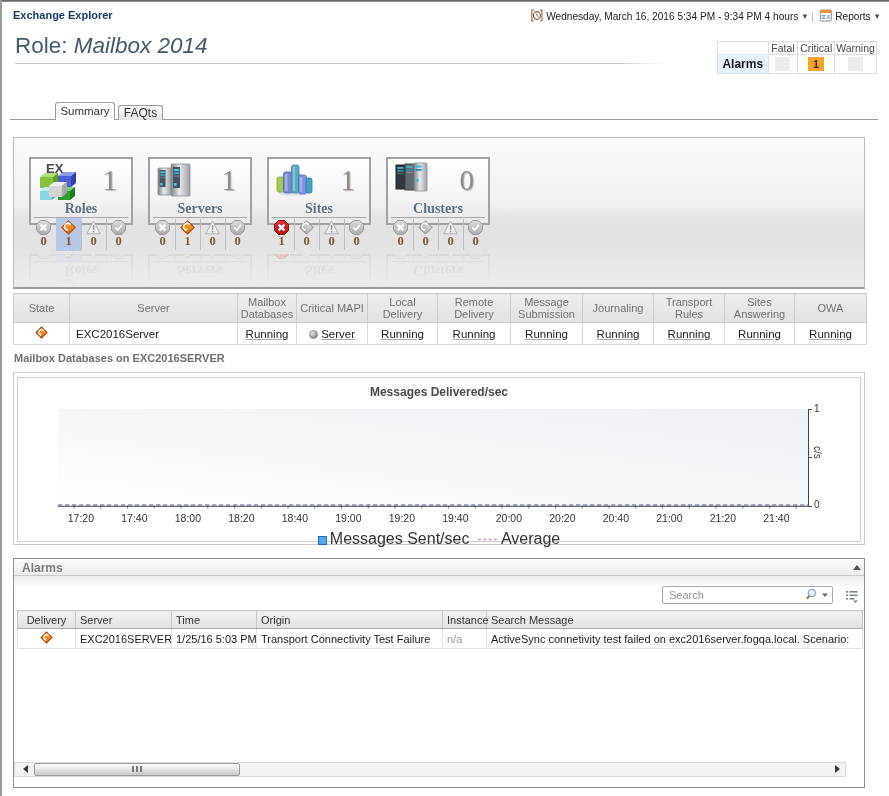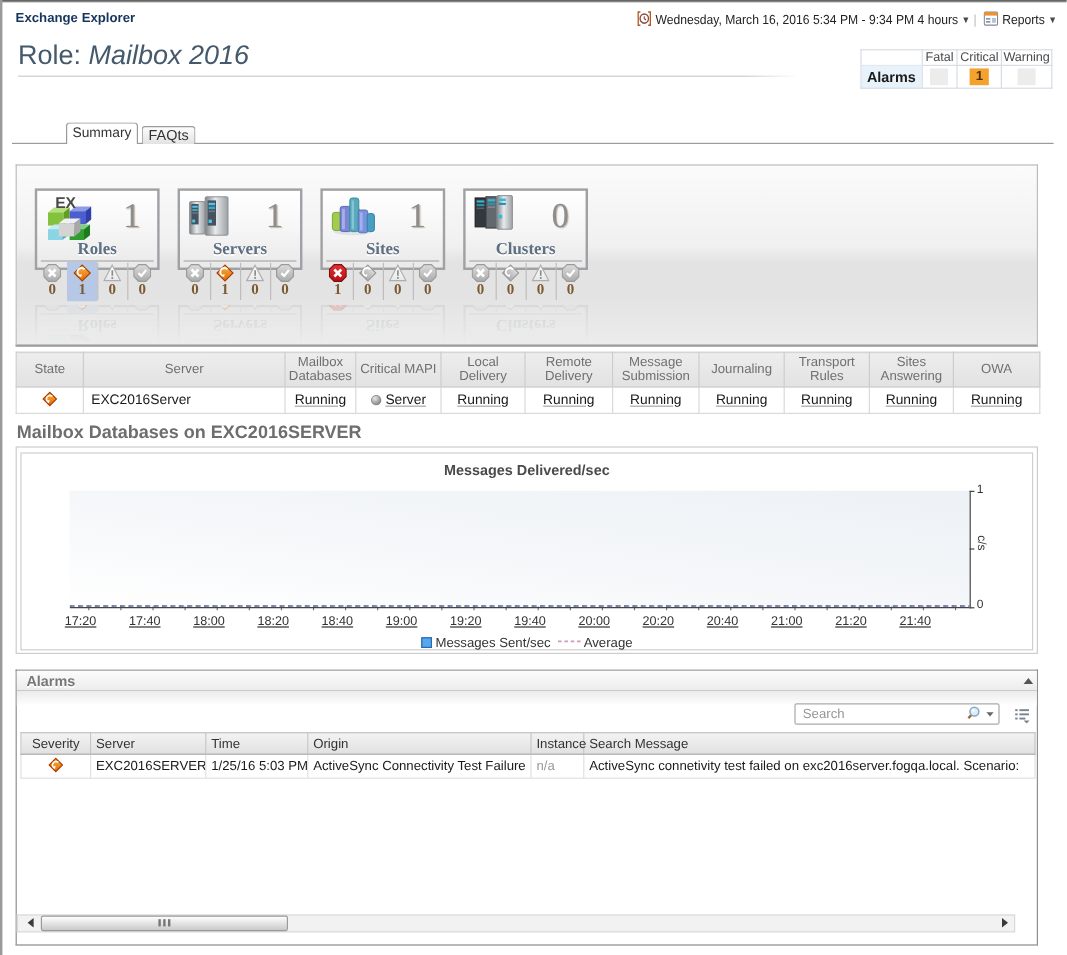--- a/index.html
+++ b/index.html
@@ -45,33 +45,33 @@
 .hl { background:#b7c7e6; }
 
 .reflect { position:absolute; transform:scaleY(-1); opacity:.2; -webkit-mask-image:linear-gradient(to top,rgba(0,0,0,.9) 0%,transparent 48%); mask-image:linear-gradient(to top,rgba(0,0,0,.9) 0%,transparent 48%); }
 
 
 #stable { left:13px; top:293px; border-collapse:collapse; table-layout:fixed; font-size:11px; }
 #stable th { background:linear-gradient(#ededed,#e2e2e2); color:#707070; font-weight:normal; border:1px solid #cccccc; height:29px; padding:0;text-align:center; }
 #stable td { border:1px solid #d9d9d9; border-top:1px solid #c8c8c8; height:22px; text-align:center; color:#1a1a1a; font-size:11.5px; background:#fff; }
 #stable td u, #stable td a { text-decoration:underline; text-decoration-color:#a8a8a8; text-underline-offset:1px; color:#1a1a1a; }
 
-#mdblabel { left:14px; top:352px; font-size:15px; font-weight:bold; color:#6e6e6e; }
+#mdblabel { left:14px; top:352px; font-size:11px; font-weight:bold; color:#6e6e6e; }
 
 
 #chartouter { left:13px; top:372px; width:852px; height:173px; border:1px solid #cccccc; background:#fff; }
 #chartinner { left:17px; top:377px; width:844px; height:165px; border:1px solid #cfcfcf; background:#fff; }
 #ctitle { left:17px; top:385px; width:844px; text-align:center; font-size:12px; font-weight:bold; color:#4a4a4a; }
 #plot { left:58px; top:409px; width:750px; height:97px; background:linear-gradient(to top right,#ffffff 0%,#f6f8fa 40%,#edf1f6 100%); }
 #yaxis { left:808px; top:409px; width:1px; height:98px; background:#444; }
 .ytick { position:absolute; width:4px; height:1px; background:#444; left:808px; }
 .ylab { position:absolute; left:814px; font-size:10px; color:#333; }
 #yunit { position:absolute; left:812px; top:446px; font-size:10px; color:#333; writing-mode:vertical-rl; }
-.xlab { position:absolute; top:512px; font-size:10.5px; color:#333; width:40px; margin-left:-20px; text-align:left;text-decoration:underline; }
-#legend { left:0px; top:530px; width:878px; text-align:center; font-size:11px; color:#333; }
+.xlab { position:absolute; top:512px; font-size:10.5px; color:#333; width:40px; margin-left:-20px; text-align:right; }
+#legend { left:0px; top:530px; width:878px; text-align:center; font-size:16px; color:#333; }
 .lgsq { display:inline-block; width:9px; height:9px; background:#55a7ee; border:1px solid #2a6ab0; vertical-align:-1px; margin-right:3px; }
 
 
 #apanel { left:13px; top:558px; width:852px; height:230px; border:1px solid #8f8f8f; border-bottom:1.5px solid #8a8a8a; background:#fff; }
 #ptitle { left:14px; top:559px; width:850px; height:17px; background:linear-gradient(#fcfcfc,#ececec); border-bottom:1px solid #c9c9c9; }
 #ptitle span { position:absolute; left:8px; top:2px; font-size:12px; font-weight:bold; color:#787878; text-shadow:0 1px 0 #fff; }
 #parrow { left:853px; top:565px; width:0; height:0; border-left:4px solid transparent; border-right:4px solid transparent; border-bottom:5px solid #555; }
 #search { left:662px; top:586px; width:171px; height:18px; border:1px solid #a9a9a9; background:#fff; border-radius:2px; }
 #search span.ph { position:absolute; left:6px; top:2px; font-size:11px; color:#969696; }
 #listicon { left:845px; top:589px; }
@@ -97,21 +97,21 @@
       <path d="M10.5 1 H12.5 V12 H10.5" fill="none" stroke="#b05a2a" stroke-width="1.2"></path>
       <circle cx="7" cy="6.5" r="3.8" fill="none" stroke="#8a4a3a" stroke-width="1.2"></circle>
       <path d="M7 4.5 V6.5 L8.6 7.6" fill="none" stroke="#8a4a3a" stroke-width="1"></path>
     </svg> Wednesday, March 16, 2016 5:34 PM - 9:34 PM 4 hours <span class="dda">▼</span> <span style="color:#bbb">|</span>&nbsp; <svg width="14" height="13" viewBox="0 0 14 13" style="vertical-align:-2px">
       <rect x="1" y="1" width="12" height="11" rx="1" fill="#fff" stroke="#888"></rect>
       <rect x="1" y="1" width="12" height="3" fill="#e8923a"></rect>
       <rect x="2.5" y="6" width="4" height="1.4" fill="#7a9ac0"></rect>
       <rect x="2.5" y="8.5" width="4" height="1.4" fill="#7a9ac0"></rect>
       <rect x="8" y="6" width="3.5" height="4" fill="#b0c4dc"></rect>
     </svg> Reports <span class="dda">▼</span></div>
-<div id="h1" class="abs">Role: <i>Mailbox 2016</i></div>
+<div id="h1" class="abs">Role: <i>Mailbox 2014</i></div>
 <div id="h1line" class="abs"></div>
 
 <table id="mini" class="abs">
 <tbody>
       <tr>
         <td style="width:51px;border-bottom-color:#e3e8ee"></td>
         <td style="width:30px">Fatal</td>
         <td style="width:37px">Critical</td>
         <td style="width:42px">Warning</td>
       </tr>
@@ -729,34 +729,34 @@
 <colgroup>
       <col style="width:58px">
       <col style="width:96px">
       <col style="width:85px">
       <col style="width:186px">
       <col style="width:44px">
       <col style="width:376px">
     </colgroup>
 <tbody>
       <tr>
-        <th style="text-align:center">Severity</th>
+        <th style="text-align:center">Delivery</th>
         <th>Server</th>
         <th>Time</th>
         <th>Origin</th>
         <th>Instance</th>
         <th>Search Message</th>
       </tr>
 <tr>
         <td style="text-align:center"><svg width="13" height="13" viewBox="0 0 13 13">
             <use href="#ic-diam"></use>
           </svg></td>
         <td>EXC2016SERVER</td>
         <td>1/25/16 5:03 PM</td>
-        <td>ActiveSync Connectivity Test Failure</td>
+        <td>Transport Connectivity Test Failure</td>
         <td style="color:#999">n/a</td>
         <td>ActiveSync connetivity test failed on exc2016server.fogqa.local. Scenario:</td>
       </tr>
 </tbody>
   </table>
 
 <div id="hsb" class="abs"></div>
 <div id="hthumb" class="abs"></div>
 <div class="grip abs" style="left:132px;top:766px"></div>
 <div class="grip abs" style="left:136px;top:766px"></div>

